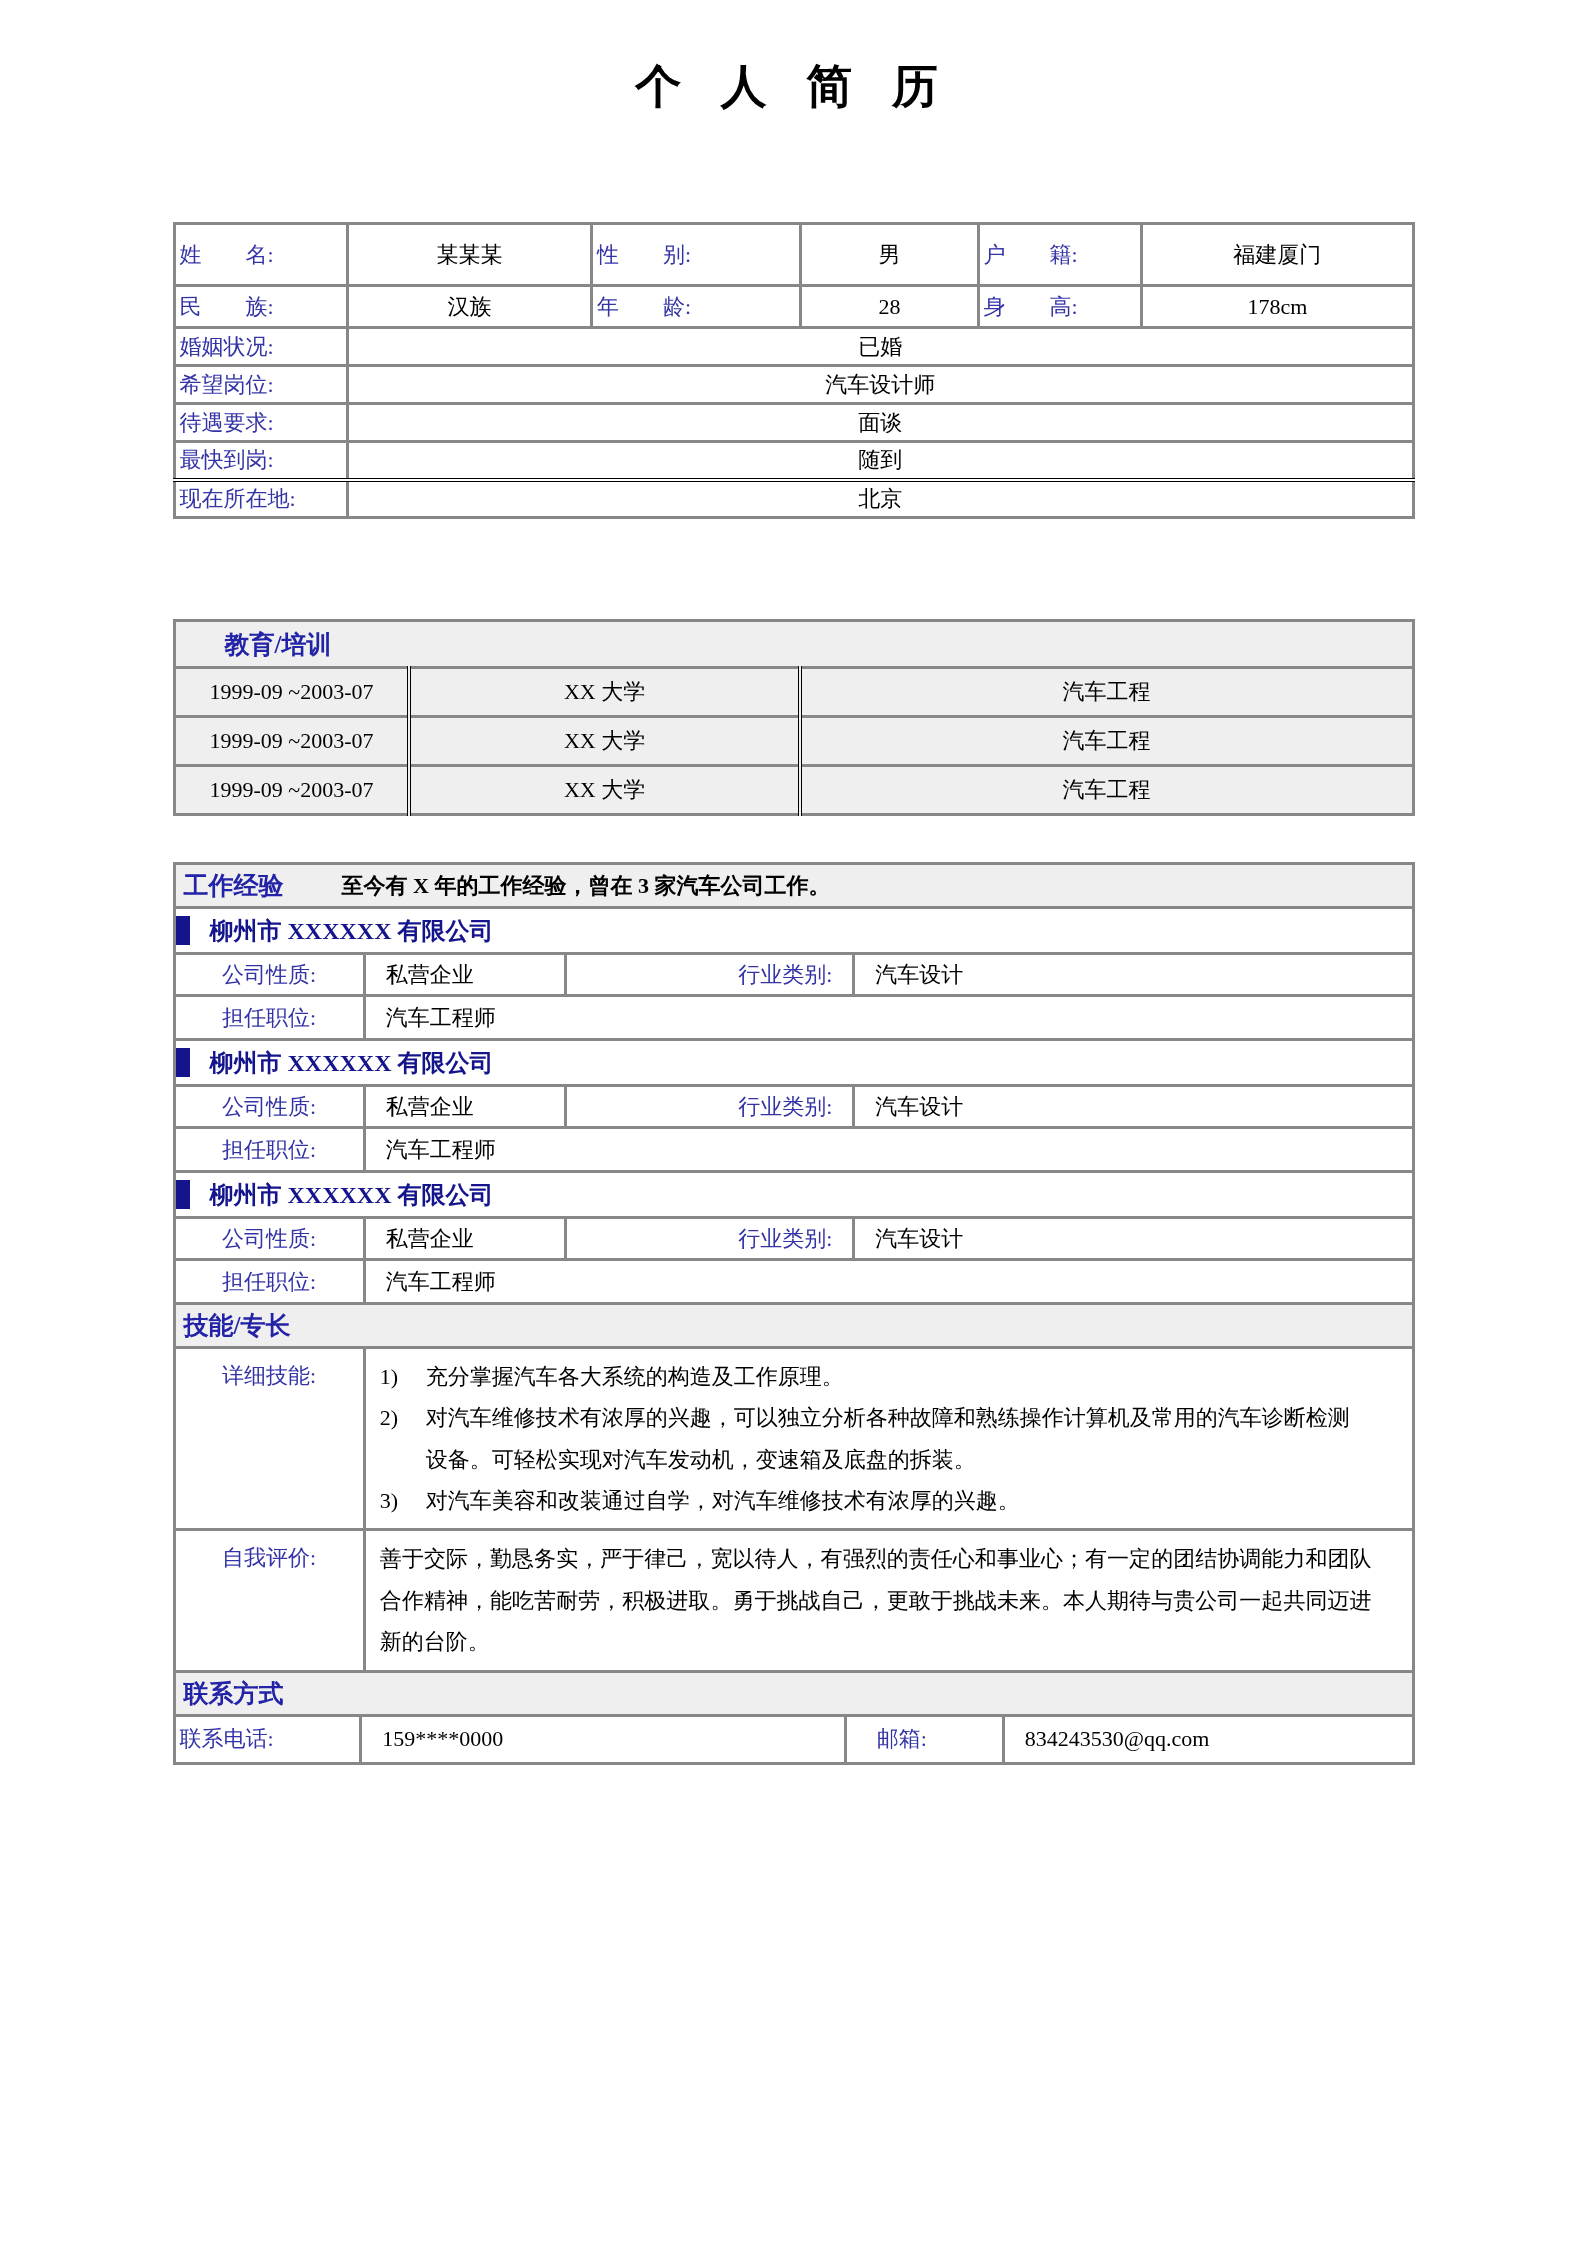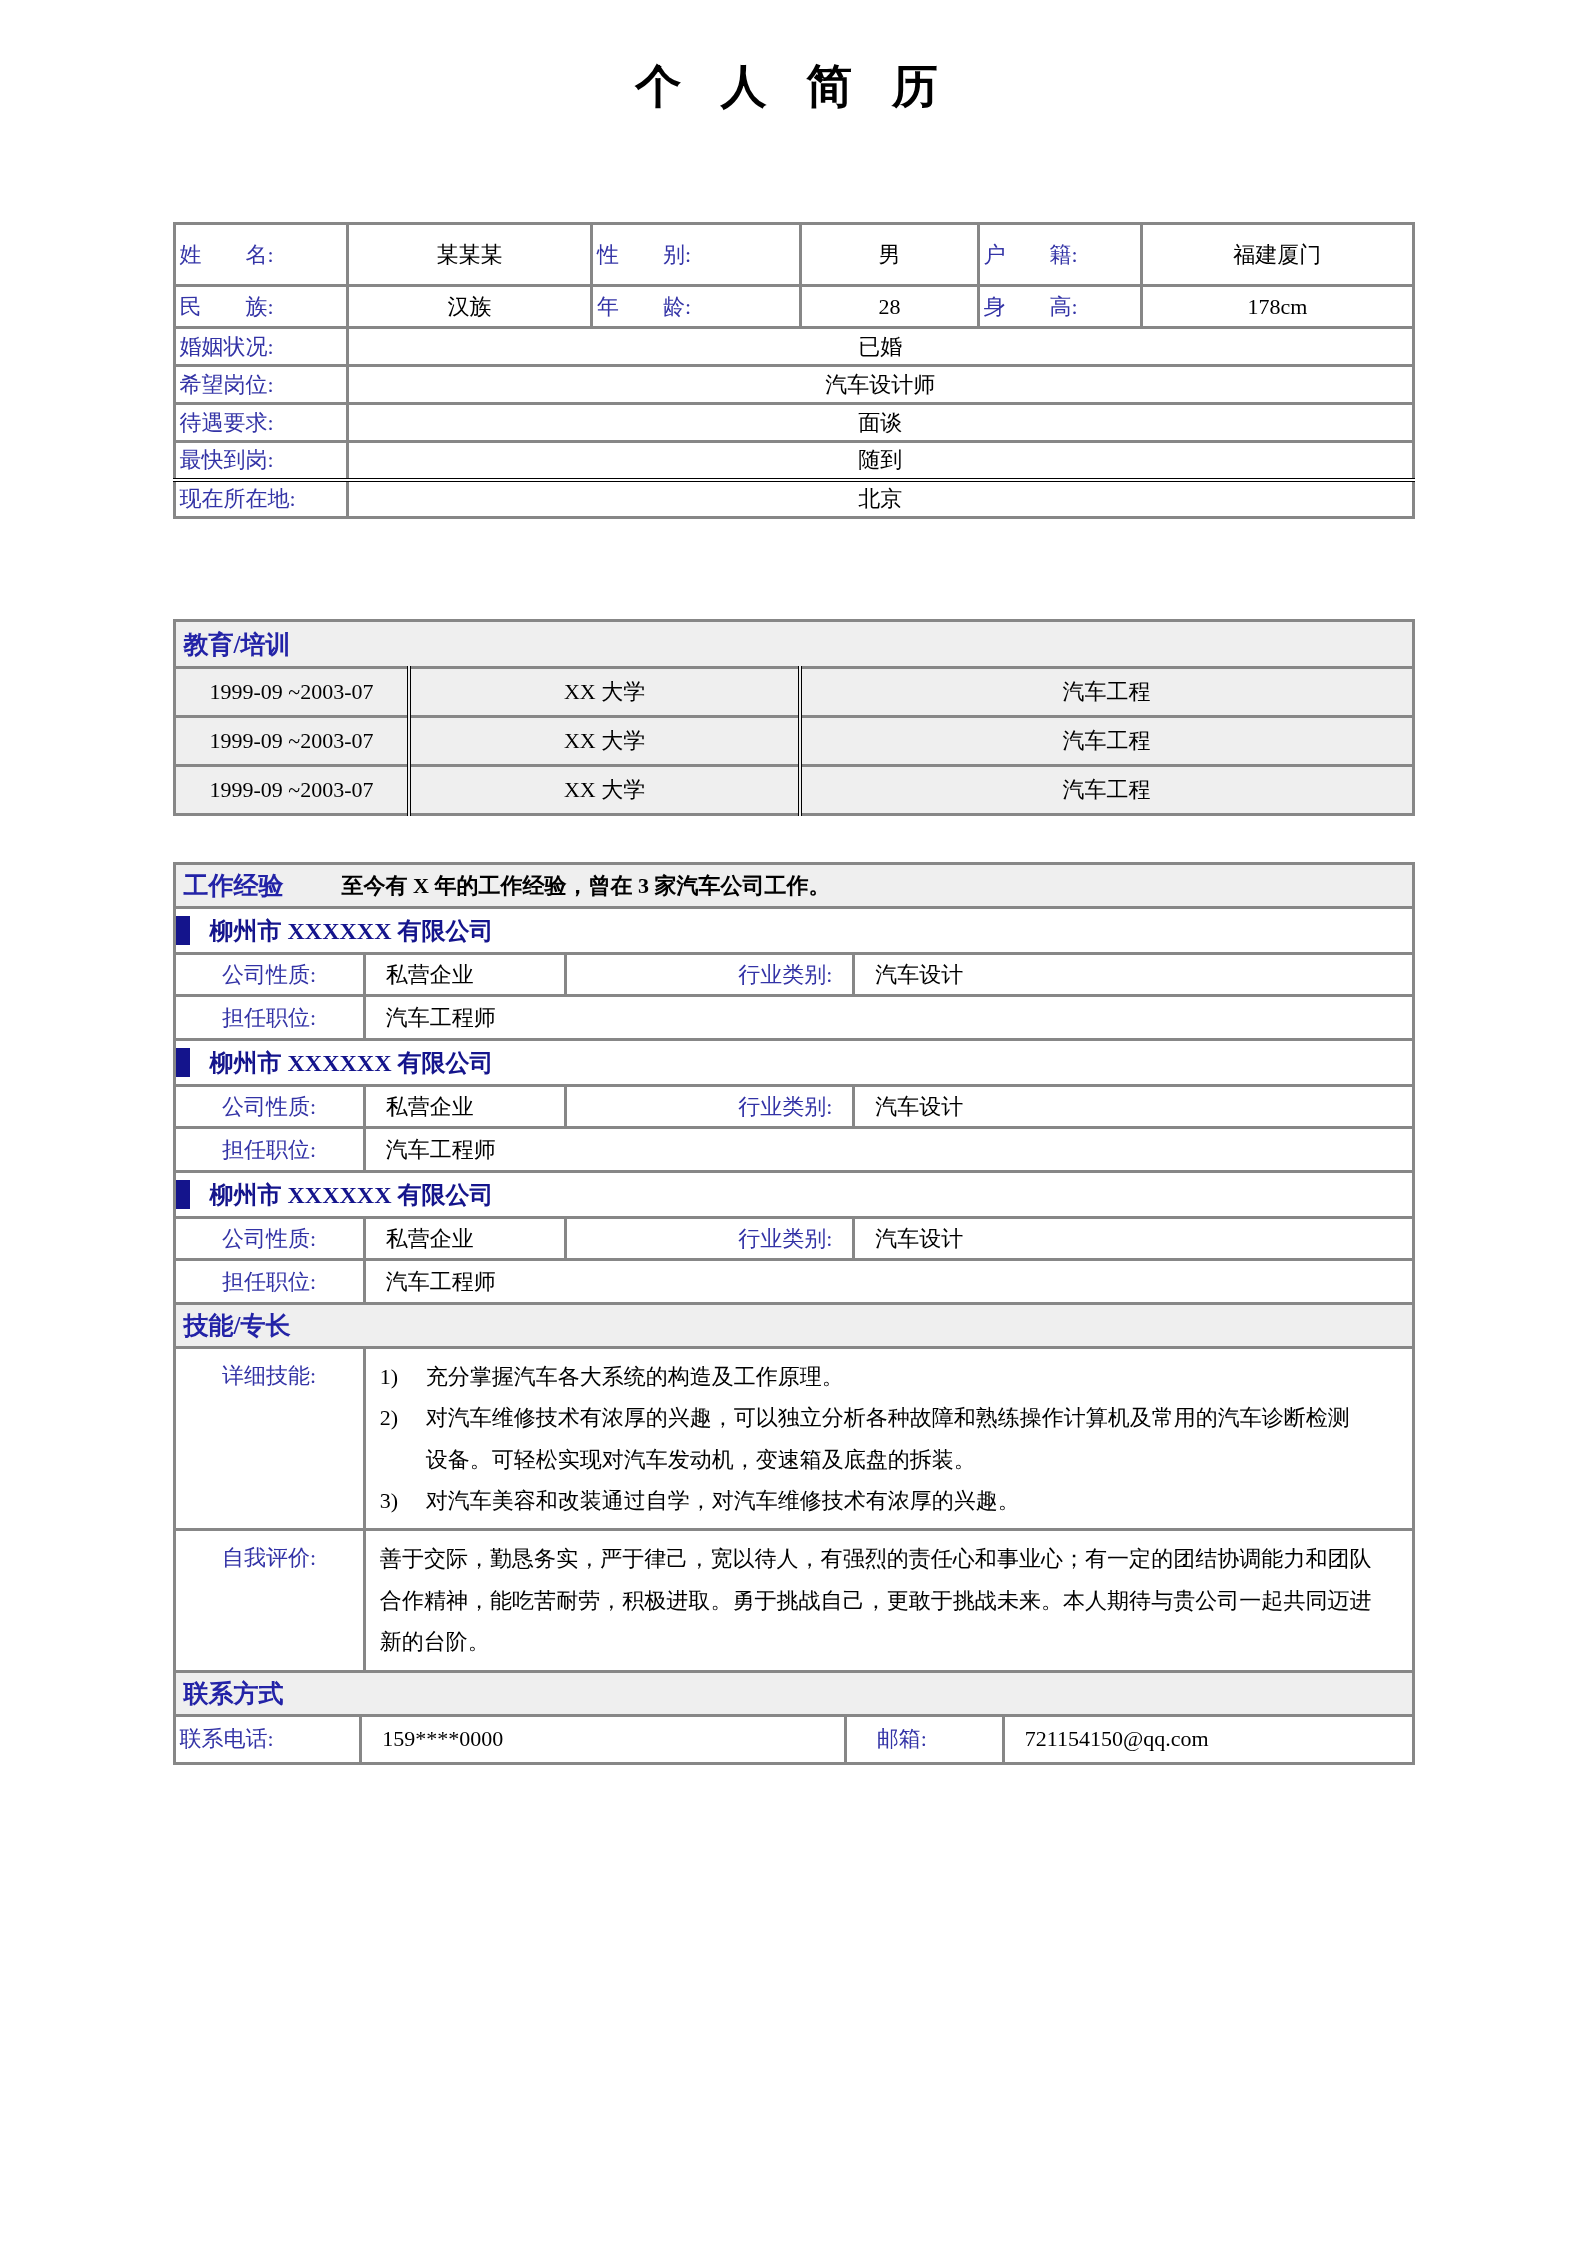--- a/index.html
+++ b/index.html
@@ -45,21 +45,21 @@
     margin-top:100px;
     border-collapse:collapse;
     table-layout:fixed;
     background:#EFEFEF;
     font-size:22px;
   }
   table.edu td { border:3px solid #878787; height:49px; text-align:center; }
   table.edu tr.edu-head td {
     height:47px; text-align:left; padding-left:8px;
   }
-  .edu-head .sec-title { font-size:25px; }
+  .edu-head .sec-title { font-size:25px;margin-left:41px; }
   table.edu td.v-double { border-left:4px double #000; }
 
   
   .work { margin-top:46px; border:3px solid #878787; font-size:22px; }
   .work > div + div { border-top:3px solid #878787; }
 
   .sec-header {
     background:#EFEFEF;
     min-height:41px;
     display:flex; align-items:center;
@@ -283,18 +283,18 @@
         <div class="row-content self-text">善于交际，勤恳务实，严于律己，宽以待人，有强烈的责任心和事业心；有一定的团结协调能力和团队合作精神，能吃苦耐劳，积极进取。勇于挑战自己，更敢于挑战未来。本人期待与贵公司一起共同迈进新的台阶。</div>
       </div>
 
       <div class="sec-header">
         <span class="sec-title">联系方式</span>
       </div>
       <div class="grid-row contact-row">
         <div class="cell lbll c1">联系电话:</div>
         <div class="cell valL c2">159****0000</div>
         <div class="cell lbll c3" style="padding-left:30px;">邮箱:</div>
-        <div class="cell valL last">721154150@qq.com</div>
+        <div class="cell valL last">834243530@qq.com</div>
       </div>
 
     </div>
   </div>
 </div>
 
 </body></html>

